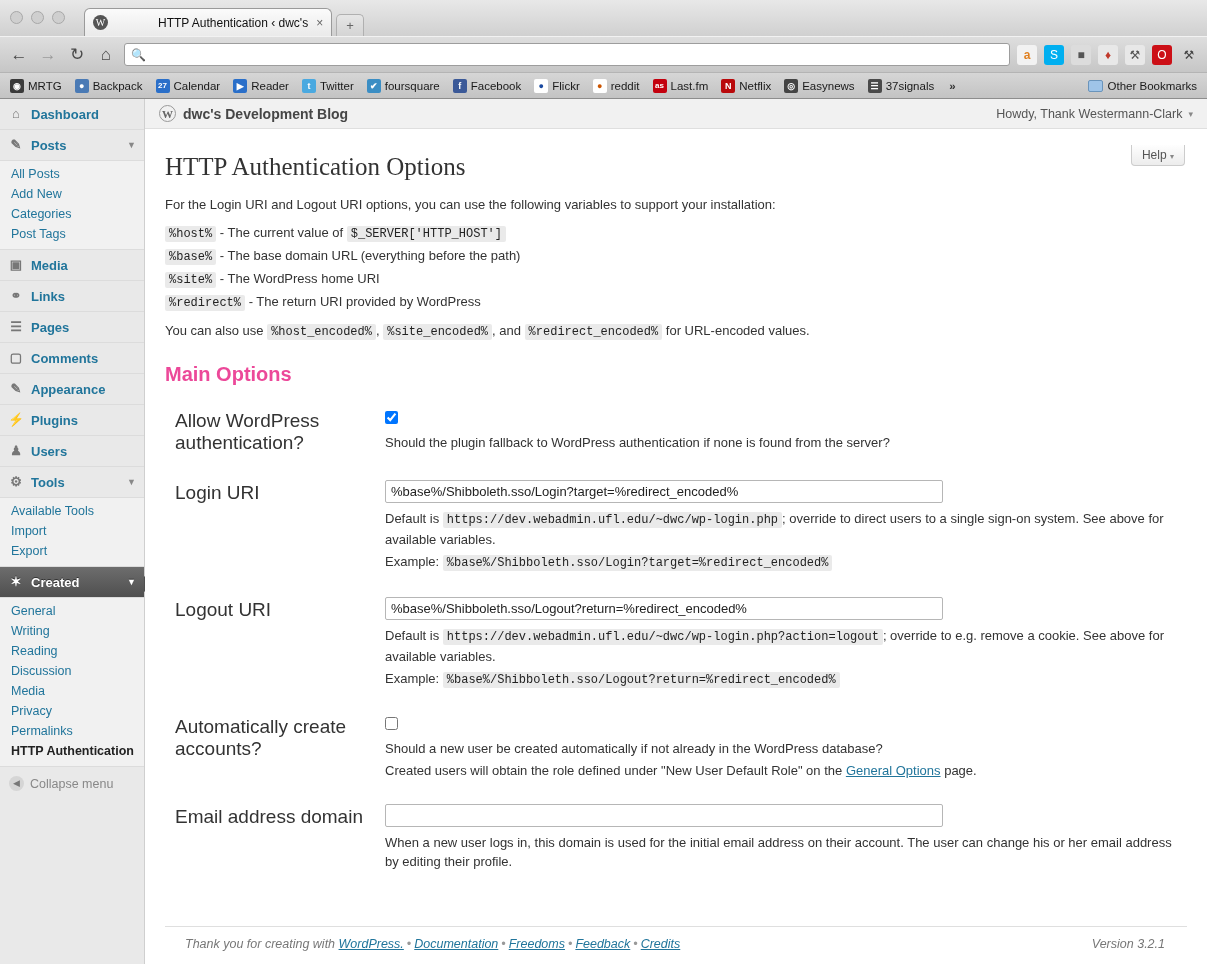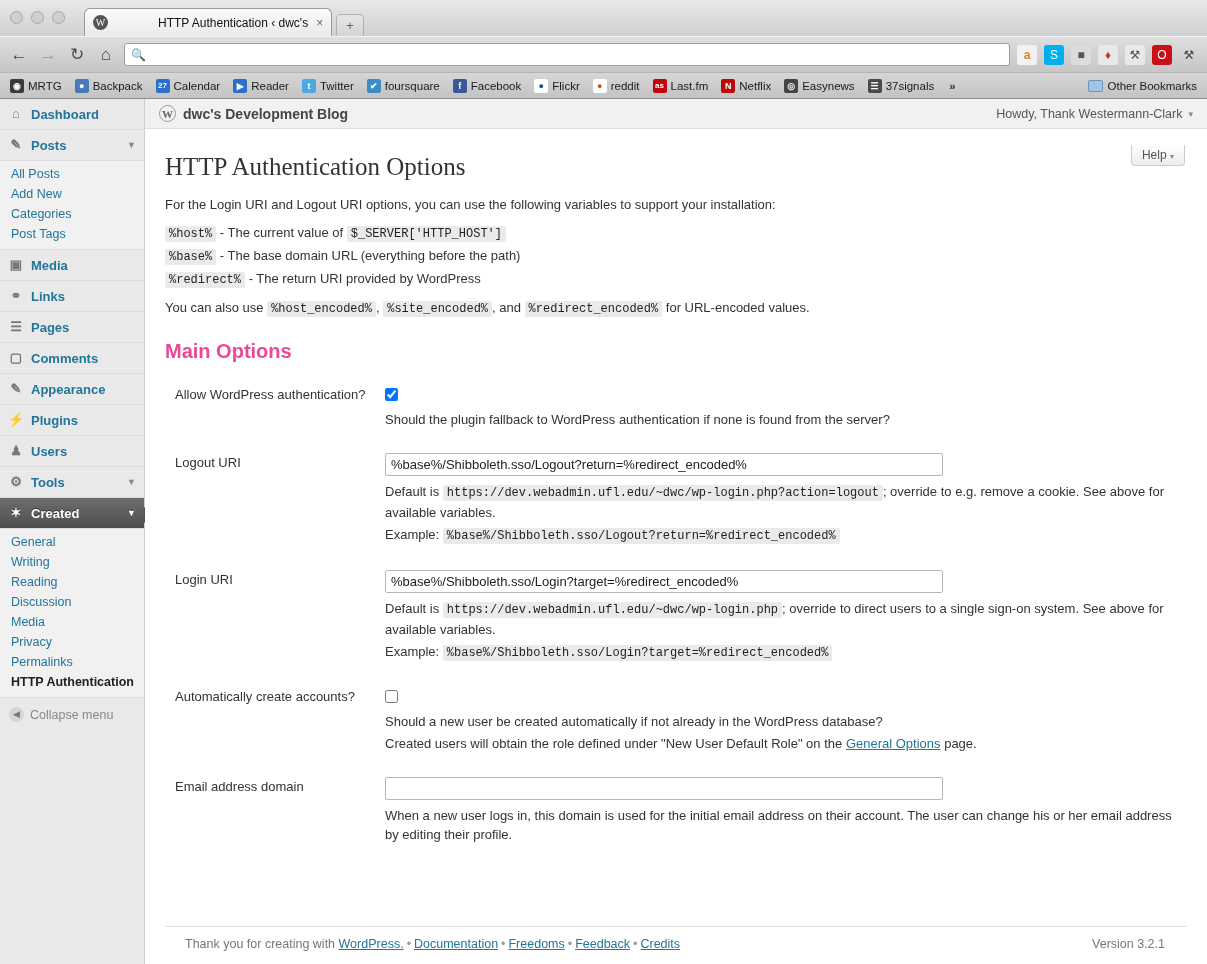--- a/index.html
+++ b/index.html
@@ -304,21 +304,21 @@
     margin: 22px 0 10px 0;
     color: #ec4899;
     font-family: "Liberation Sans", sans-serif;
   }
   table.form-table { width: 100%; border-collapse: collapse; }
   table.form-table th {
     width: 220px;
     text-align: left;
     font-weight: normal;
     color: #333;
-    font-size: 13px;
+    font-size: 19px;
     vertical-align: top;
     padding: 14px 10px 14px 10px;
   }
   table.form-table td {
     padding: 12px 10px 12px 0;
     vertical-align: top;
     font-size: 13px;
     color: #333;
   }
   td .desc { margin-top: 6px; line-height: 19px; }
@@ -341,20 +341,21 @@
   .submit { padding: 20px 0 18px 0; }
   #wpfooter {
     position: absolute;
     left: 0; right: 0; bottom: 0;
     padding: 10px 22px 14px 20px;
     border-top: 1px solid #dfdfdf;
     color: #777;
     font-size: 12.5px;
     display: flex;
     margin: 0 20px;
+    font-style: italic;
   }
   #wpfooter .right { margin-left: auto; }
   .sep { color: #999; padding: 0 3px; }
 </style>
 </head>
 <body>
 
 <div id="browser">
 
   <div id="titlebar">
@@ -499,20 +500,25 @@
     </div>
     <div class="menu-top">
       <span class="m-ico">♟</span>
       <span>Users</span>
     </div>
 
     <div class="menu-top">
       <span class="m-ico">⚙</span>
       <span>Tools</span>
       <span class="menu-arrow">▼</span>
+    </div>
+    <div class="submenu">
+      <a href="#">Available Tools</a>
+      <a href="#">Import</a>
+      <a href="#">Export</a>
     </div>
 
     <div class="menu-top current">
       <span class="m-ico">✶</span>
       <span>Created</span>
       <span class="menu-arrow">▼</span>
     </div>
     <div class="submenu">
       <a href="#">General</a>
       <a href="#">Writing</a>
@@ -554,67 +560,70 @@
 
       <p class="intro">For the Login URI and Logout URI options, you can use the following variables to support your installation:</p>
 
       <div class="varline">
         <code>%host%</code><span> - The current value of </span><code>$_SERVER['HTTP_HOST']</code>
       </div>
       <div class="varline">
         <code>%base%</code><span> - The base domain URL (everything before the path)</span>
       </div>
       <div class="varline">
+        <code>%site%</code><span> - The WordPress home URI</span>
+      </div>
+      <div class="varline">
         <code>%redirect%</code><span> - The return URI provided by WordPress</span>
       </div>
 
       <p class="varline" style="margin-top:10px;">
         <span>You can also use </span><code>%host_encoded%</code><span>, </span><code>%site_encoded%</code><span>, and </span><code>%redirect_encoded%</code><span> for URL-encoded values.</span>
       </p>
 
       <h2 class="section">Main Options</h2>
 
       <table class="form-table">
         <tbody>
             <tr>
           <th>Allow WordPress authentication?</th>
           <td>
             <input type="checkbox" checked="" style="">
             <div class="desc">Should the plugin fallback to WordPress authentication if none is found from the server?</div>
           </td>
         </tr>
 
+
+        <tr>
+          <th>Login URI</th>
+          <td>
+            <input type="text" class="regular-text" value="%base%/Shibboleth.sso/Login?target=%redirect_encoded%" style="">
+            <div class="desc">
+              <span>Default is </span><code>https://dev.webadmin.ufl.edu/~dwc/wp-login.php</code><span>; override to direct users to a single sign-on system. See above for available variables.</span>
+            </div>
+            <div class="desc-tight">
+              <span>Example: </span><code>%base%/Shibboleth.sso/Login?target=%redirect_encoded%</code>
+            </div>
+          </td>
+        </tr>
 
         <tr>
           <th>Logout URI</th>
           <td>
             <input type="text" class="regular-text" value="%base%/Shibboleth.sso/Logout?return=%redirect_encoded%" style="">
             <div class="desc">
               <span>Default is </span><code>https://dev.webadmin.ufl.edu/~dwc/wp-login.php?action=logout</code><span>; override to e.g. remove a cookie. See above for available variables.</span>
             </div>
             <div class="desc-tight">
               <span>Example: </span><code>%base%/Shibboleth.sso/Logout?return=%redirect_encoded%</code>
             </div>
           </td>
         </tr>
 
         <tr>
-          <th>Login URI</th>
-          <td>
-            <input type="text" class="regular-text" value="%base%/Shibboleth.sso/Login?target=%redirect_encoded%" style="">
-            <div class="desc">
-              <span>Default is </span><code>https://dev.webadmin.ufl.edu/~dwc/wp-login.php</code><span>; override to direct users to a single sign-on system. See above for available variables.</span>
-            </div>
-            <div class="desc-tight">
-              <span>Example: </span><code>%base%/Shibboleth.sso/Login?target=%redirect_encoded%</code>
-            </div>
-          </td>
-        </tr>
-
-        <tr>
           <th>Automatically create accounts?</th>
           <td>
             <input type="checkbox" style="">
             <div class="desc">Should a new user be created automatically if not already in the WordPress database?</div>
             <div class="desc-tight">
               <span>Created users will obtain the role defined under "New User Default Role" on the </span><a href="#">General Options</a><span> page.</span>
             </div>
           </td>
         </tr>
 

